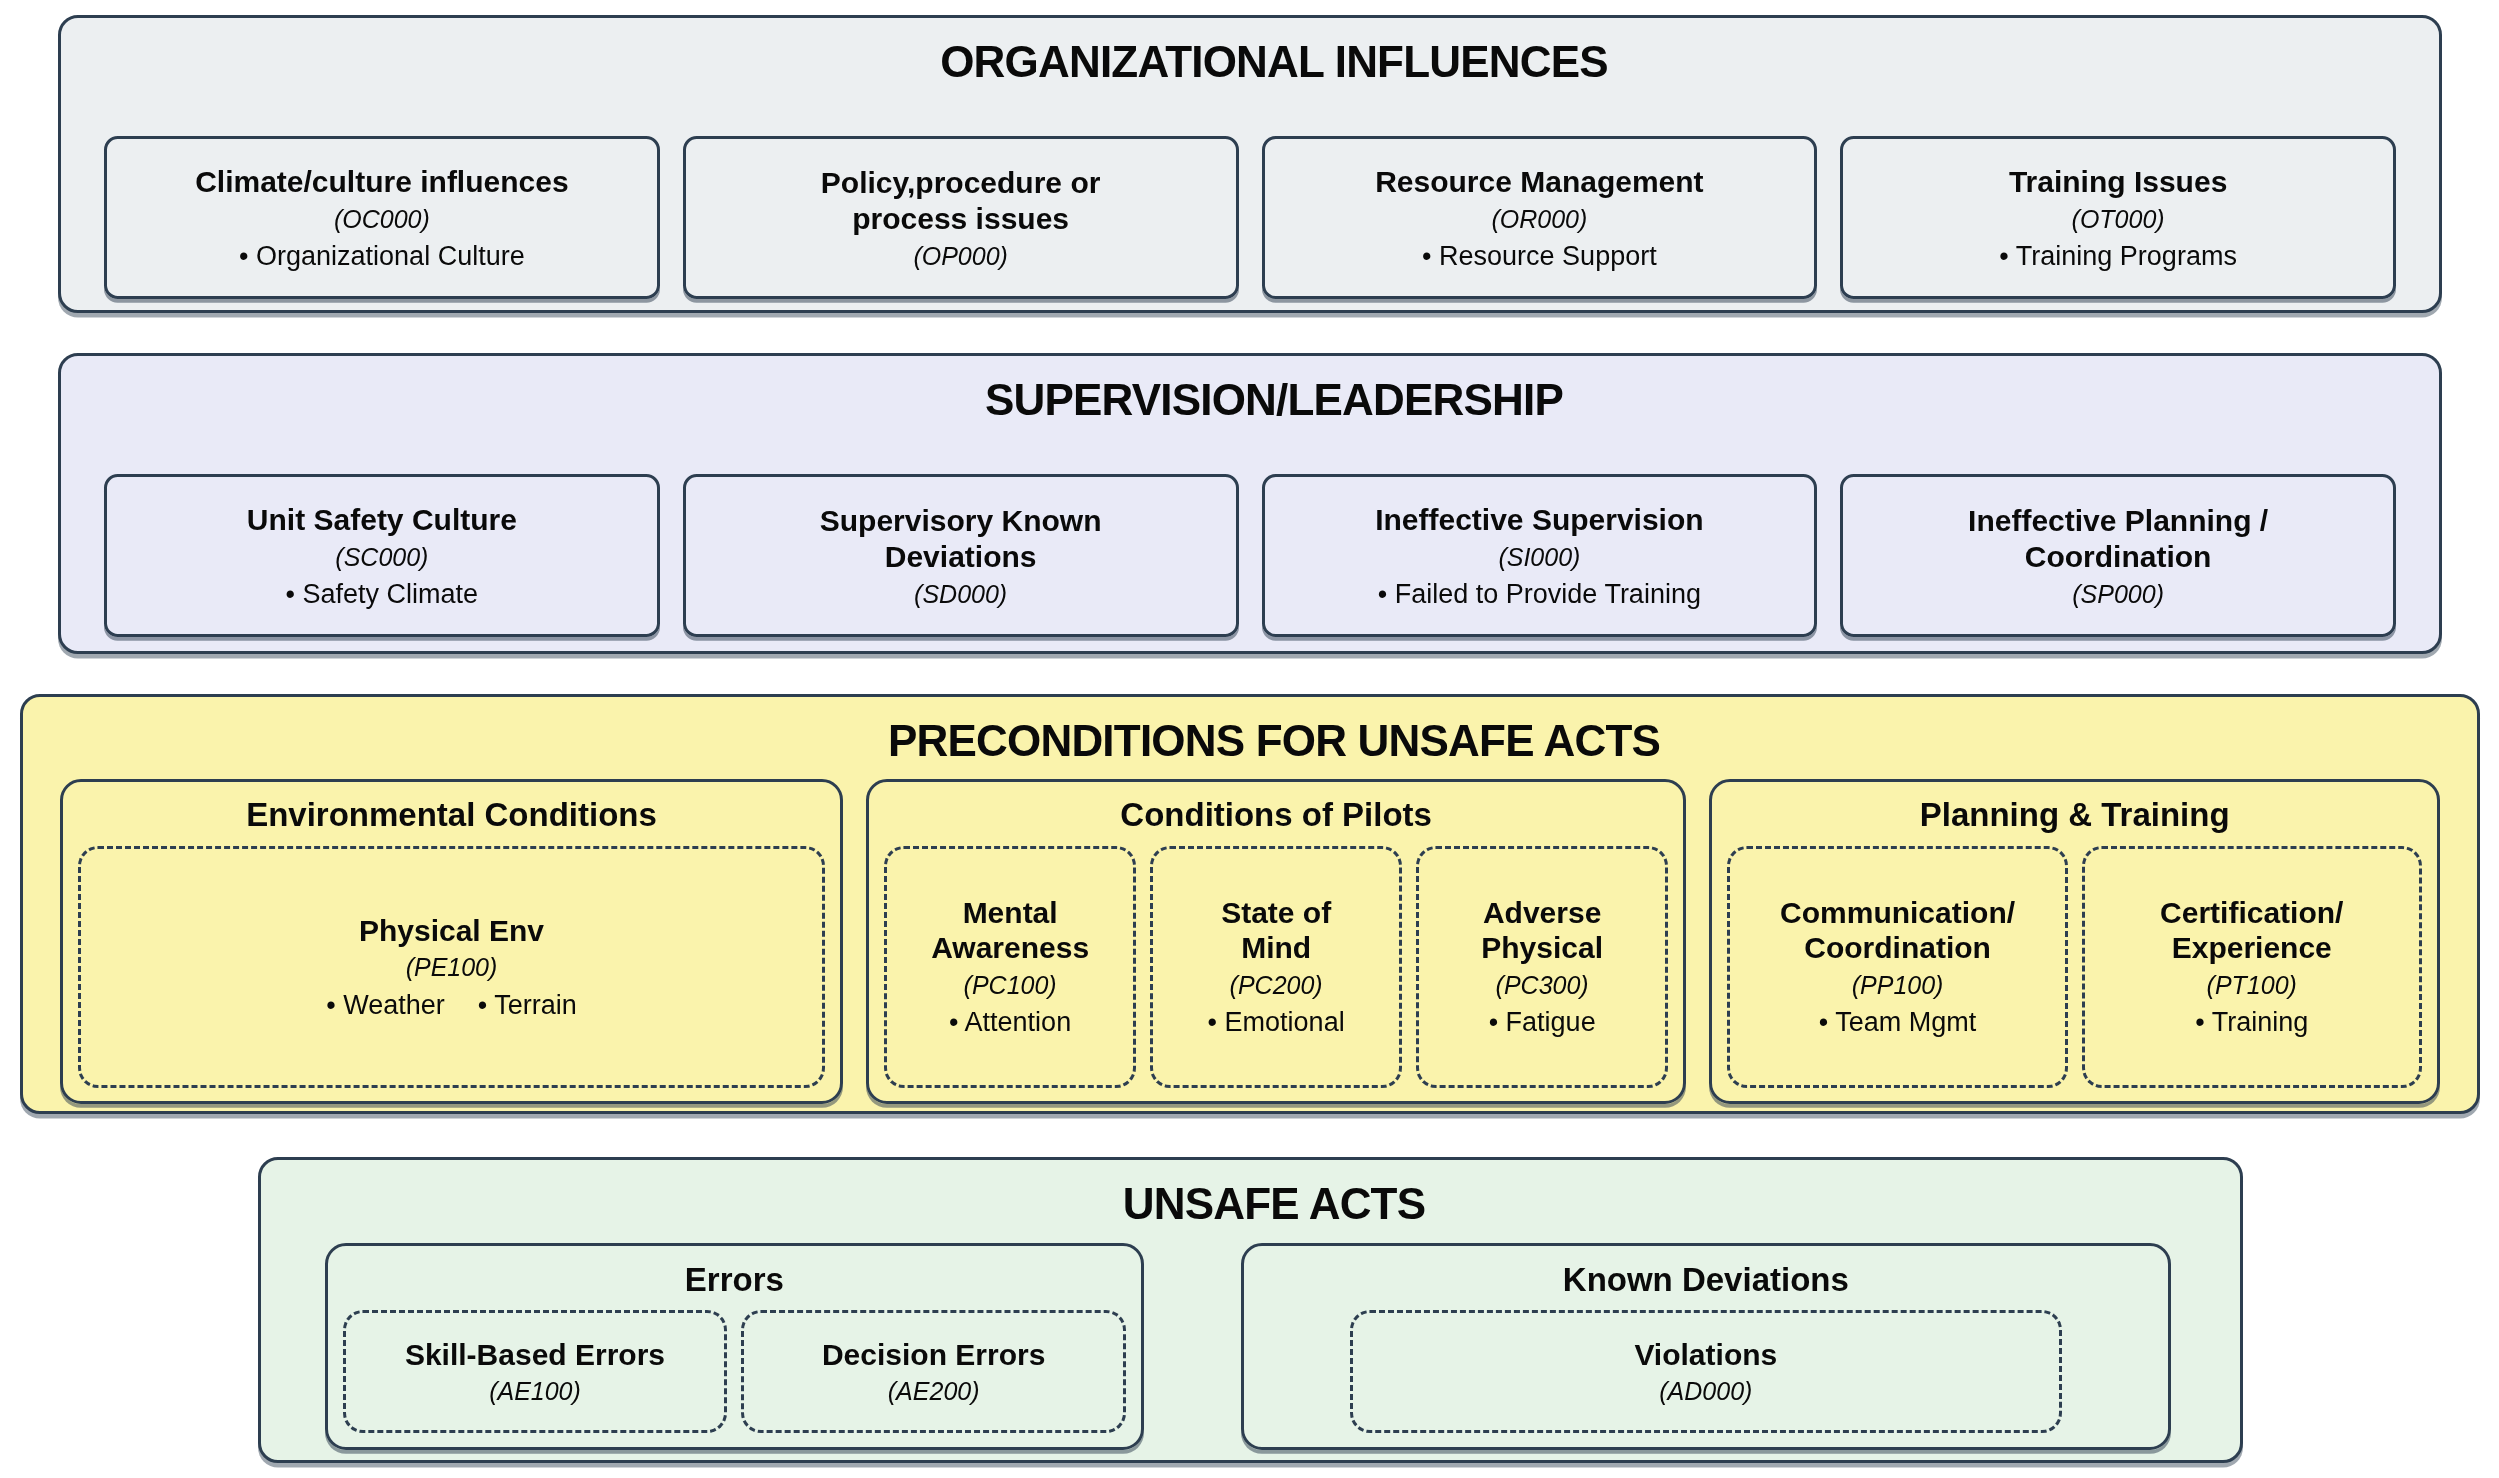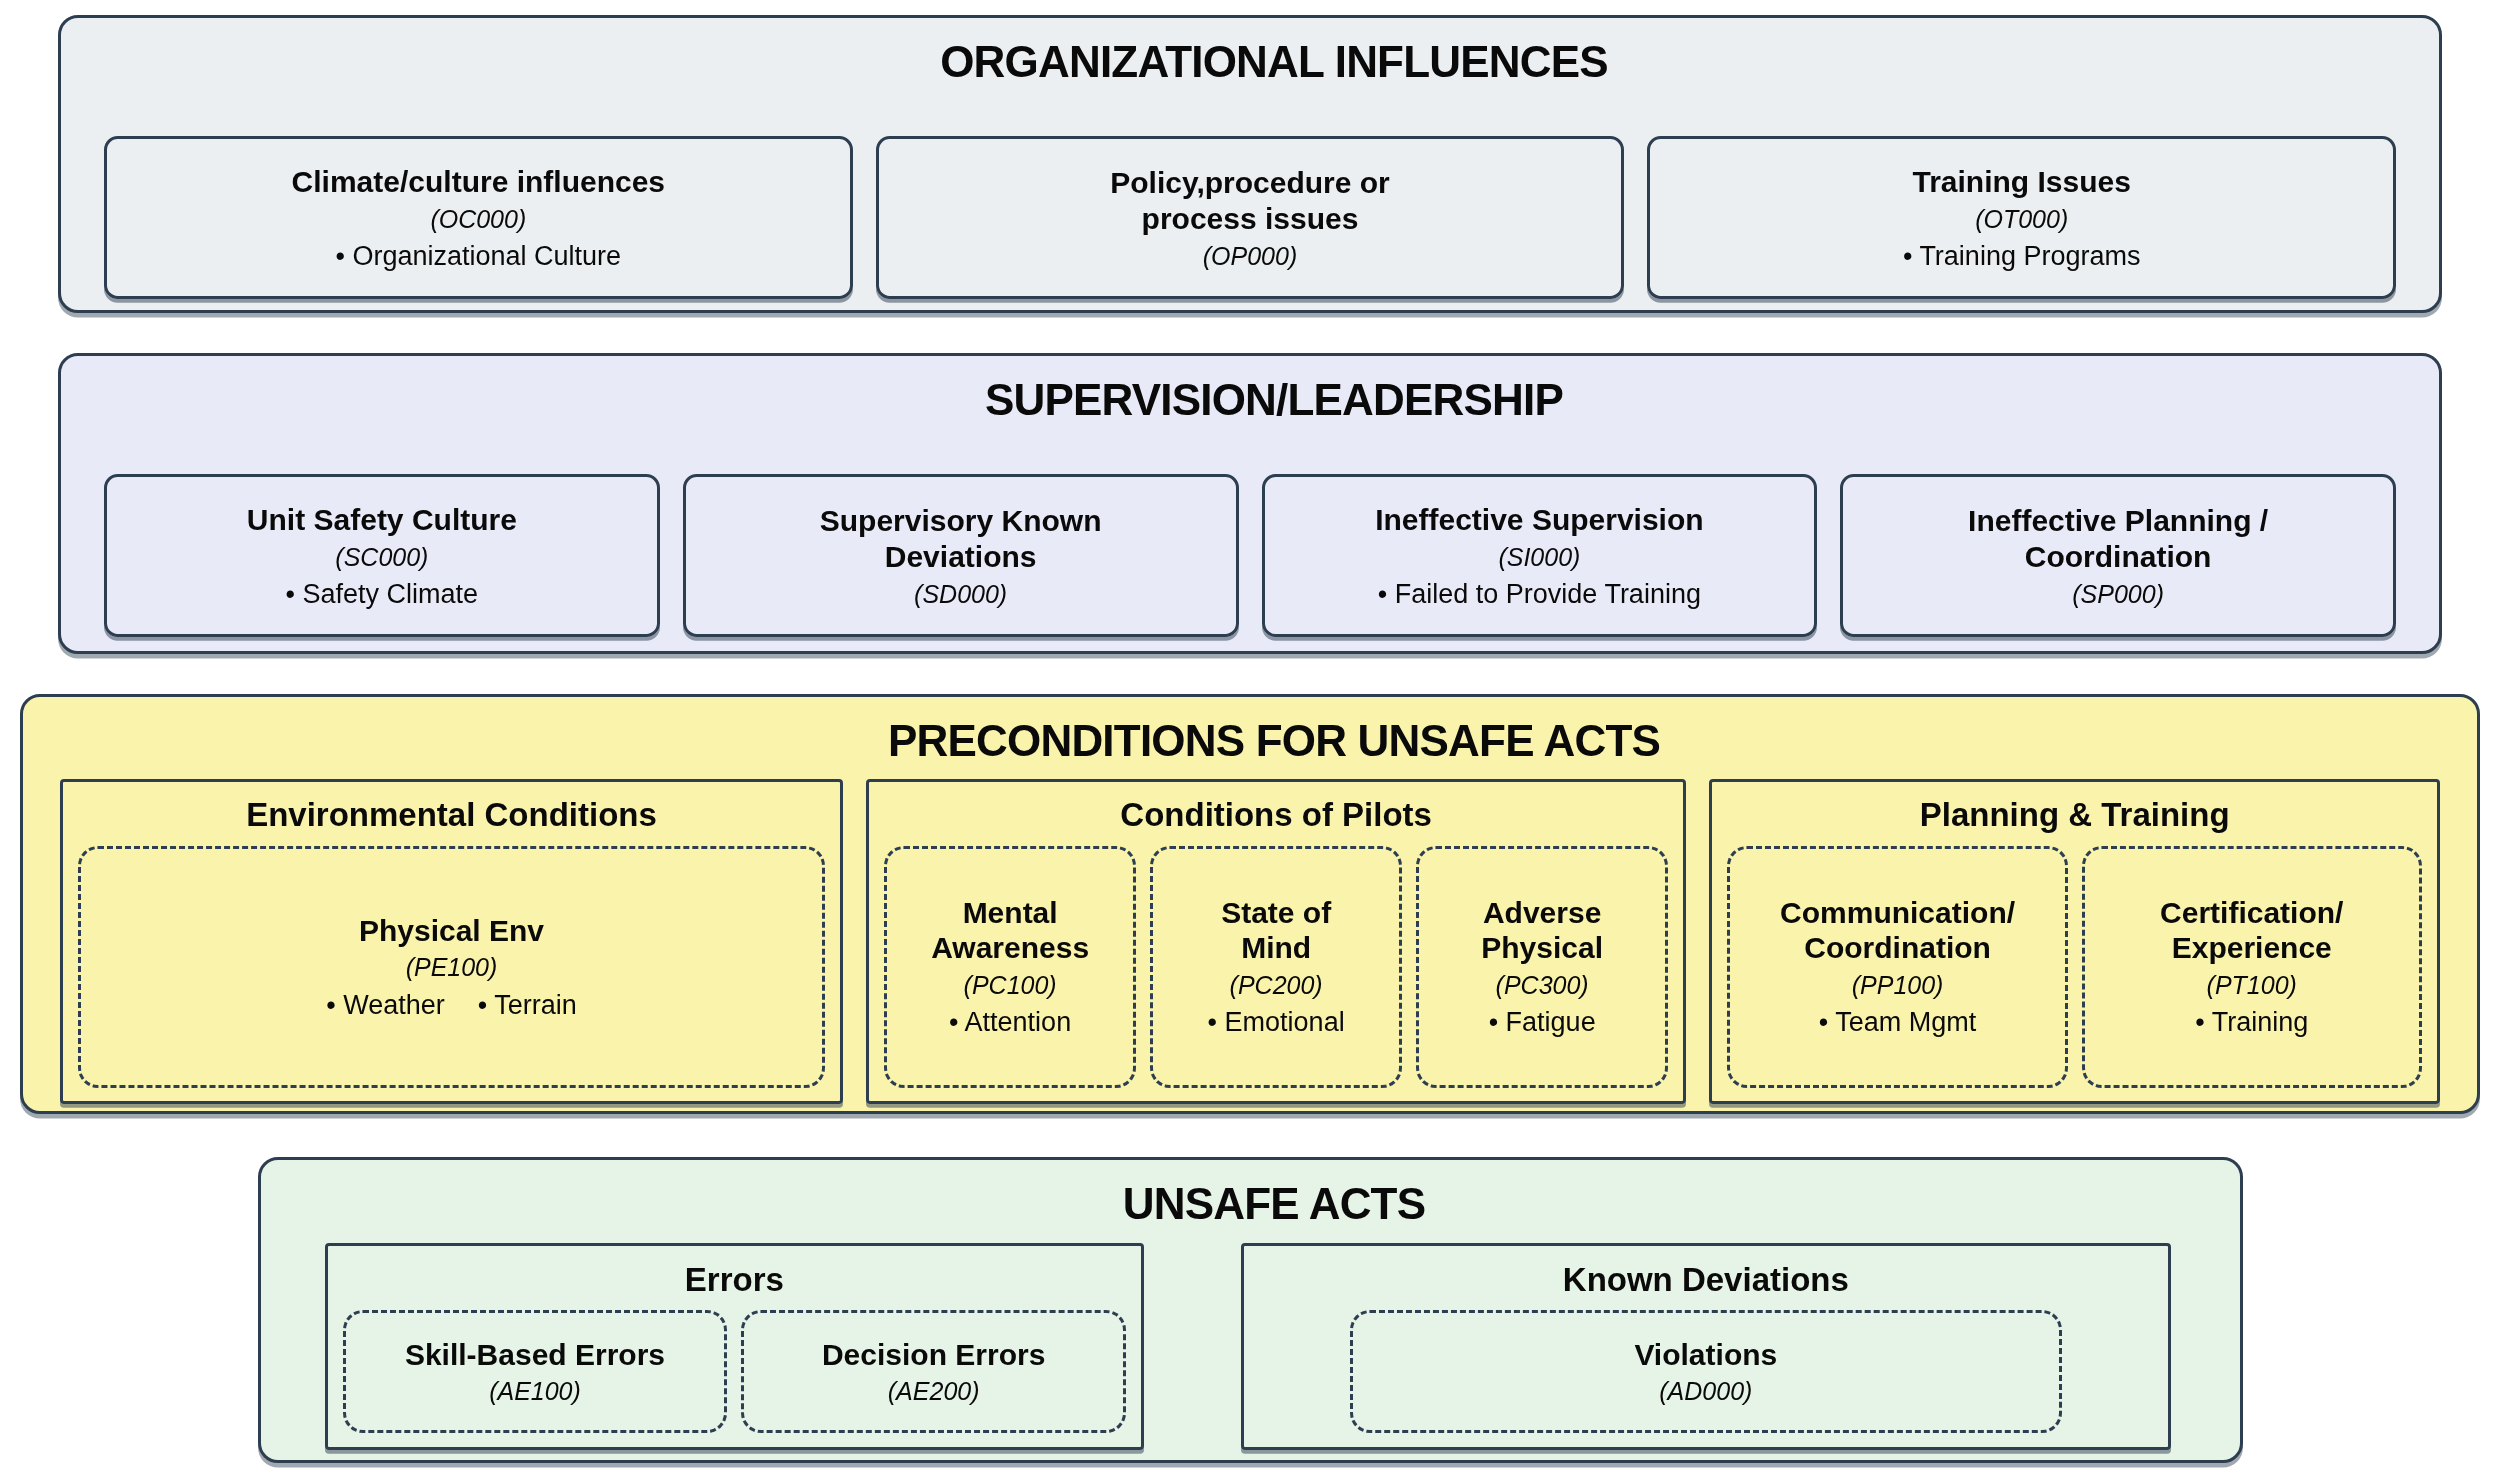--- a/index.html
+++ b/index.html
@@ -50,21 +50,21 @@
   }
   .box-code{font-size:25px;font-style:italic;margin-top:5.3px;line-height:1.15;}
   .box-bullets{font-size:27px;margin-top:7.6px;display:flex;gap:33px;justify-content:center;line-height:1.15;}
   .bullet::before{content:"• ";}
 
   
   .group-row{display:flex;gap:23px;padding:0 37px;margin-top:13.7px;}
   .group{
     box-sizing:border-box;
     border:3.8px solid #2D3E50;
-    border-radius:4px;
+    border-radius:21px;
     box-shadow:0 3.8px 0 rgba(45,62,80,.5);
     padding:10.7px 15px 13.7px;
   }
   .group-title{text-align:center;font-size:33px;font-weight:700;margin:4.6px 0 12px;line-height:1.1;}
   .dash-row{display:flex;gap:13.7px;align-items:stretch;}
   .dash-box{
     flex:1;
     box-sizing:border-box;
     border:3.8px dashed #2D3E50;
     border-radius:20px;
@@ -95,20 +95,27 @@
       <div class="box-bullets">
         <span class="bullet">Organizational Culture</span>
       </div>
     </div>
     <div class="box">
       <div class="box-title">Policy,procedure or
 process issues</div>
       <div class="box-code">(OP000)</div>
     </div>
     <div class="box">
+      <div class="box-title">Resource Management</div>
+      <div class="box-code">(OR000)</div>
+      <div class="box-bullets">
+        <span class="bullet">Resource Support</span>
+      </div>
+    </div>
+    <div class="box">
       <div class="box-title">Training Issues</div>
       <div class="box-code">(OT000)</div>
       <div class="box-bullets">
         <span class="bullet">Training Programs</span>
       </div>
     </div>
   </div>
 </section>
 
 <section class="layer l-sup">

